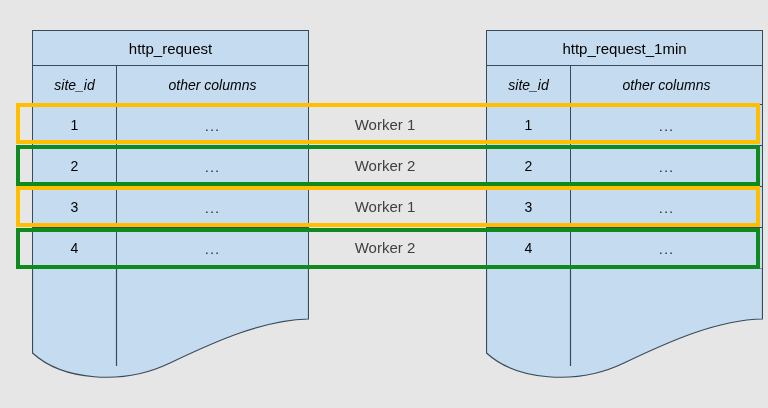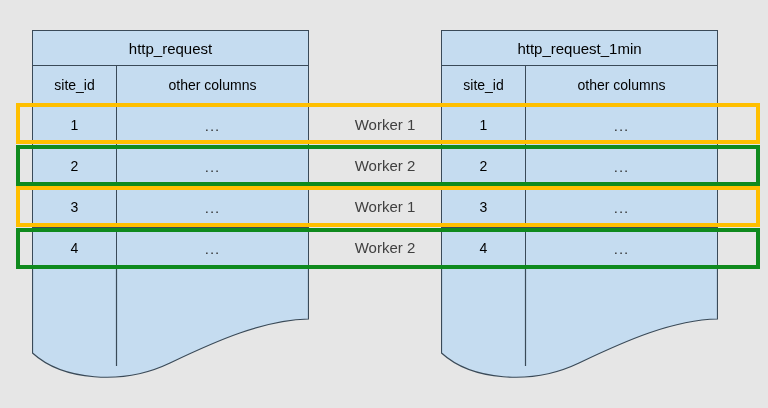--- a/index.html
+++ b/index.html
@@ -18,39 +18,39 @@
     width: 768px;
     height: 408px;
   }
 
   
   .table-block {
     position: absolute;
     top: 30px;
   }
   .tbl-left  { left: 32px;  width: 277px; }
-  .tbl-right { left: 441px; width: 277px; }
+  .tbl-right { left: 486px; width: 277px; }
 
   .tbl-title,
   .tbl-colhead,
   .tbl-row {
     box-sizing: border-box;
     background: #c5dcf0;
     border: 1px solid #3a4a58;
     border-bottom: none;
     display: flex;
   }
   .tbl-title {
     height: 35px;
     align-items: center;
     justify-content: center;
     font-size: 15px;
     color: #000;
   }
-  .tbl-colhead { height: 39px; }
+  .tbl-colhead { height: 39px; font-style: italic; }
   .tbl-row     { height: 41px; }
 
   .cell {
     box-sizing: border-box;
     display: flex;
     align-items: center;
     justify-content: center;
     font-size: 14px;
     color: #000;
   }

